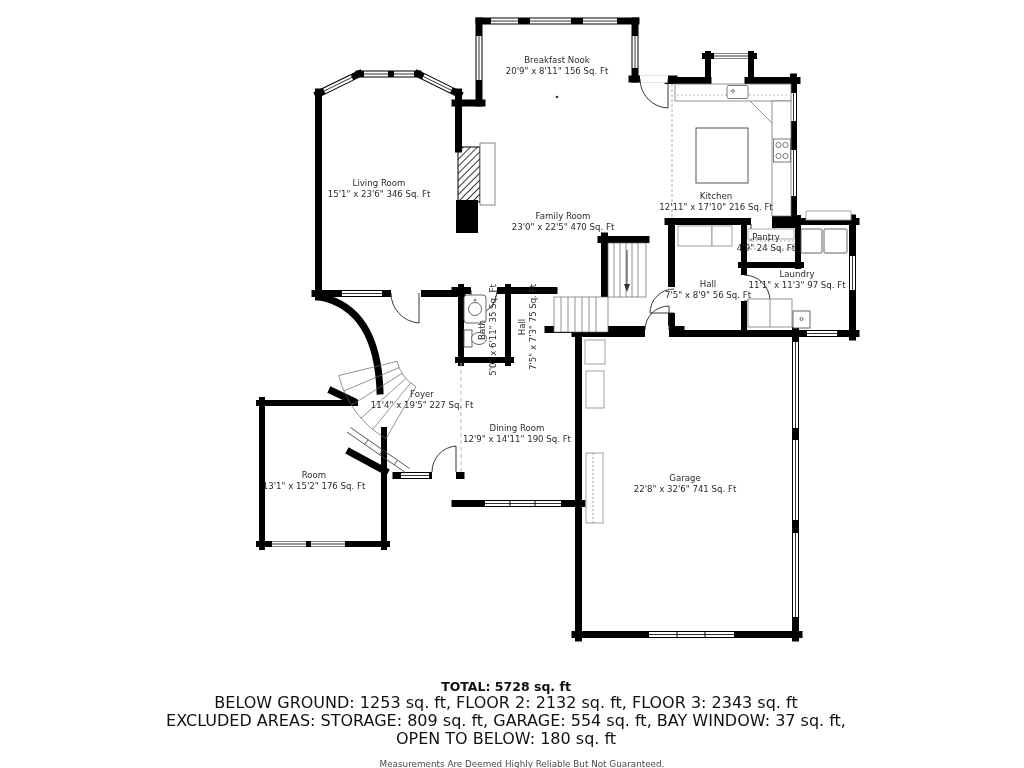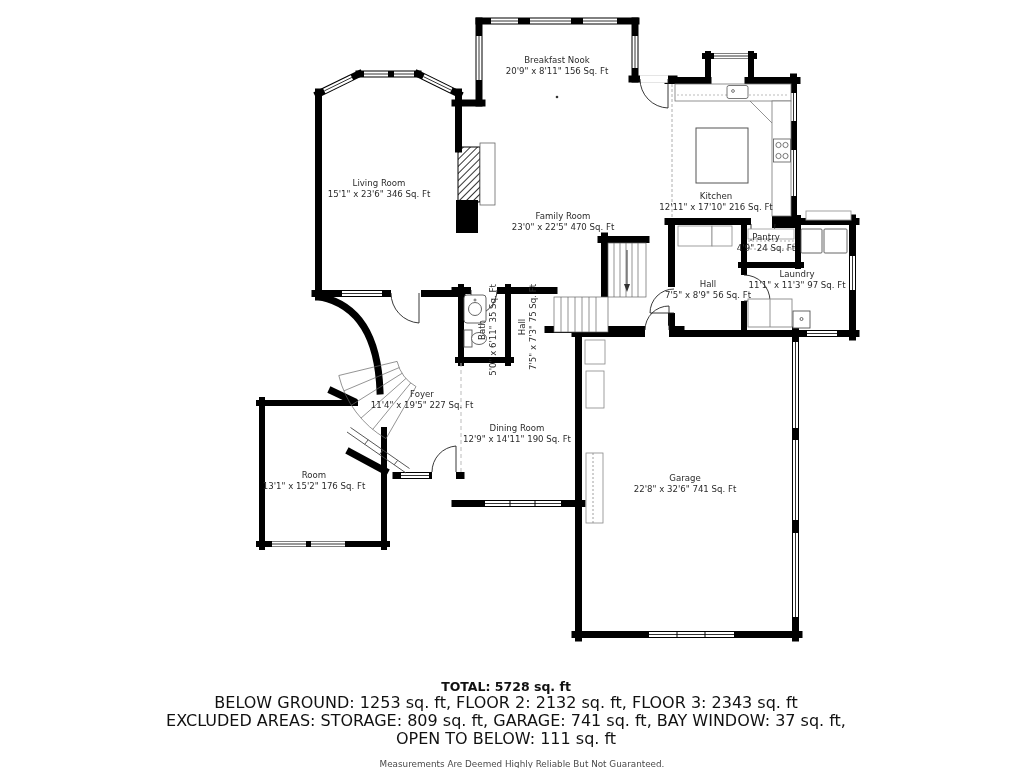--- a/index.html
+++ b/index.html
@@ -315,17 +315,17 @@
     <text class="room-name" x="270" y="478">Room</text>
     <text class="room-dims" x="270" y="489">13'1" x 15'2" 176 Sq. Ft</text>
     <text class="room-name" x="641" y="481">Garage</text>
     <text class="room-dims" x="641" y="492">22'8" x 32'6" 741 Sq. Ft</text>
   </g>
 </svg>
 
 <div class="summary">
   <div class="total">TOTAL: 5728 sq. ft</div>
   <div class="line">BELOW GROUND: 1253 sq. ft, FLOOR 2: 2132 sq. ft, FLOOR 3: 2343 sq. ft</div>
-  <div class="line">EXCLUDED AREAS: STORAGE: 809 sq. ft, GARAGE: 741 sq. ft, BAY WINDOW: 37 sq. ft,</div>
-  <div class="line">OPEN TO BELOW: 111 sq. ft</div>
+  <div class="line">EXCLUDED AREAS: STORAGE: 809 sq. ft, GARAGE: 554 sq. ft, BAY WINDOW: 37 sq. ft,</div>
+  <div class="line">OPEN TO BELOW: 180 sq. ft</div>
   <div class="disclaimer">Measurements Are Deemed Highly Reliable But Not Guaranteed.</div>
 </div>
 </div>
 
 </body></html>

